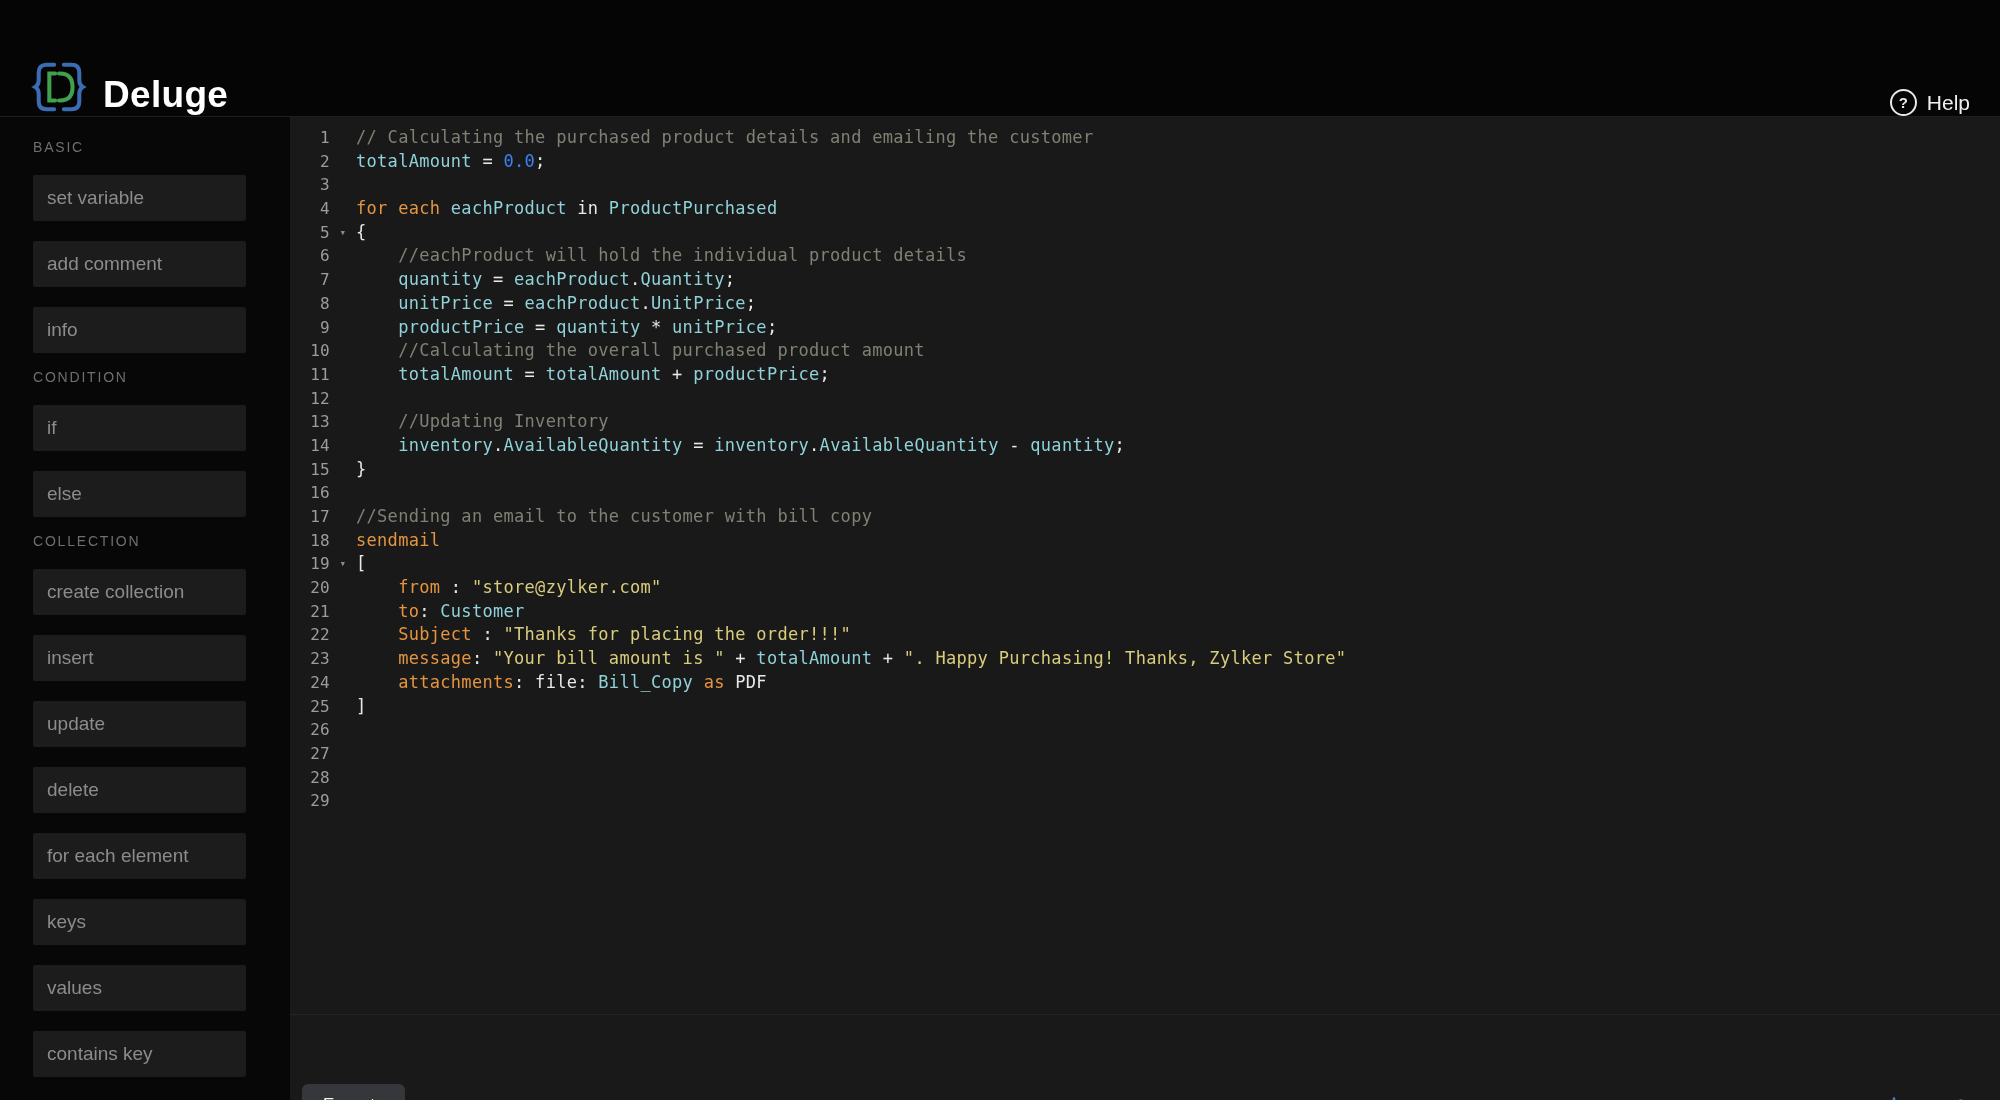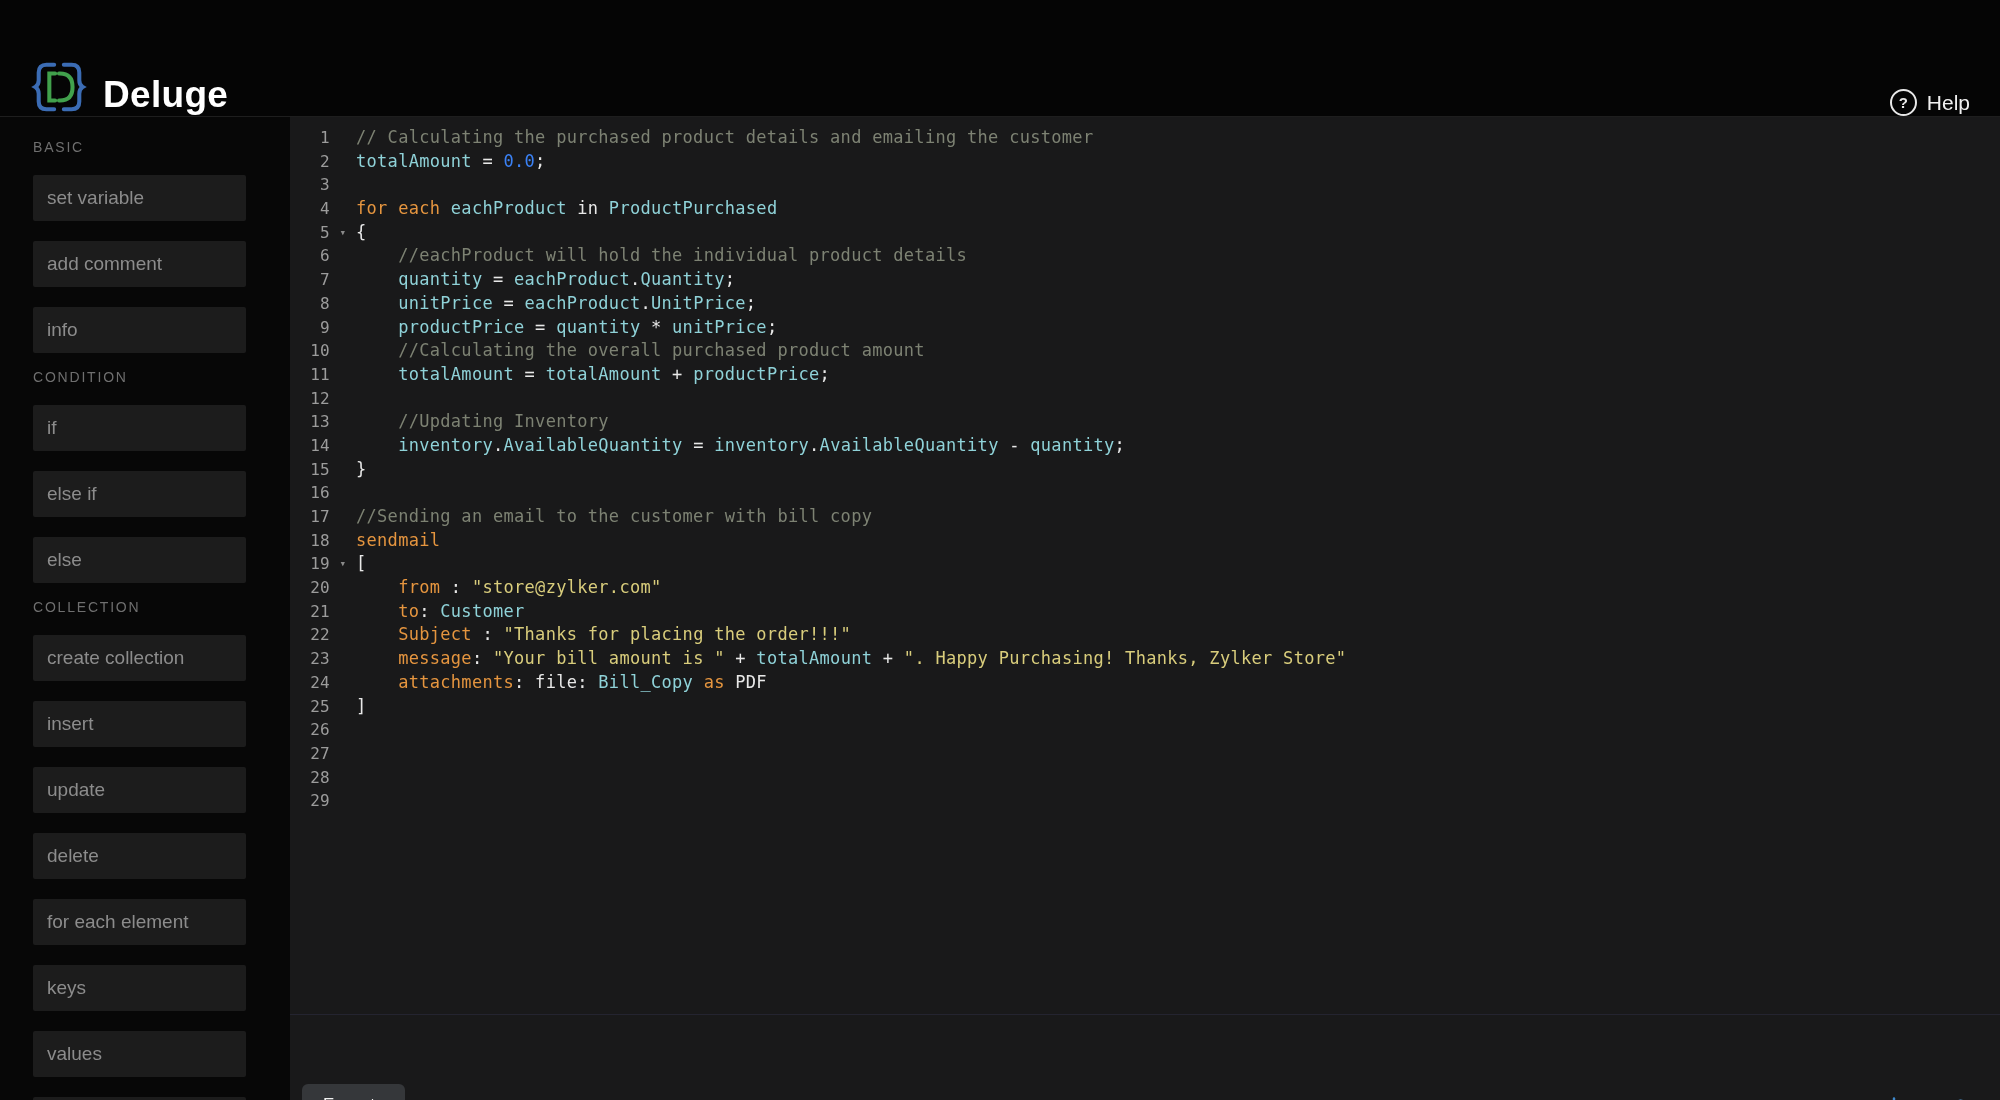--- a/index.html
+++ b/index.html
@@ -78,23 +78,20 @@
       </div>
       <div class="side-btn">
         <span>add comment</span>
       </div>
       <div class="side-btn">
         <span>info</span>
       </div>
       <div class="section-label">CONDITION</div>
       <div class="side-btn">
         <span>if</span>
-      </div>
-      <div class="side-btn">
-        <span>else if</span>
       </div>
       <div class="side-btn">
         <span>else</span>
       </div>
       <div class="section-label">COLLECTION</div>
       <div class="side-btn">
         <span>create collection</span>
       </div>
       <div class="side-btn">
         <span>insert</span>

